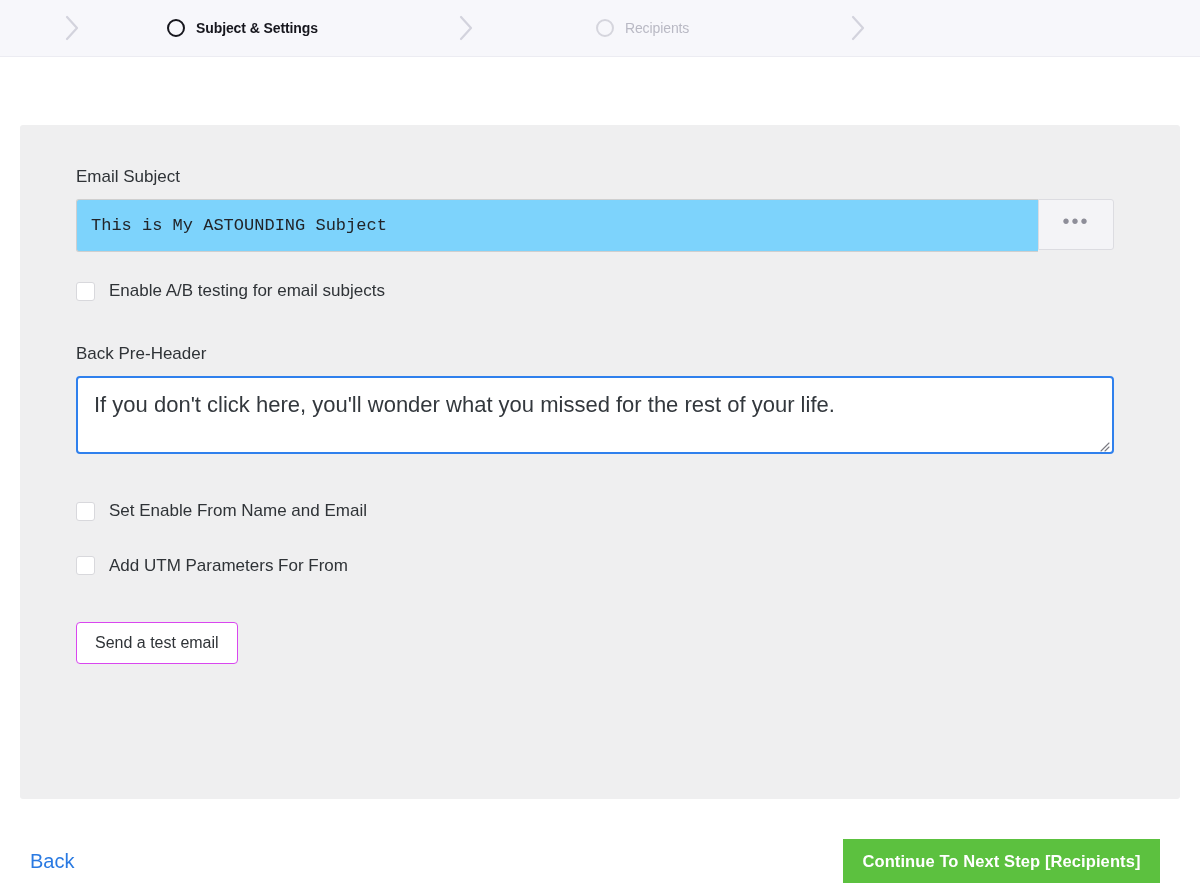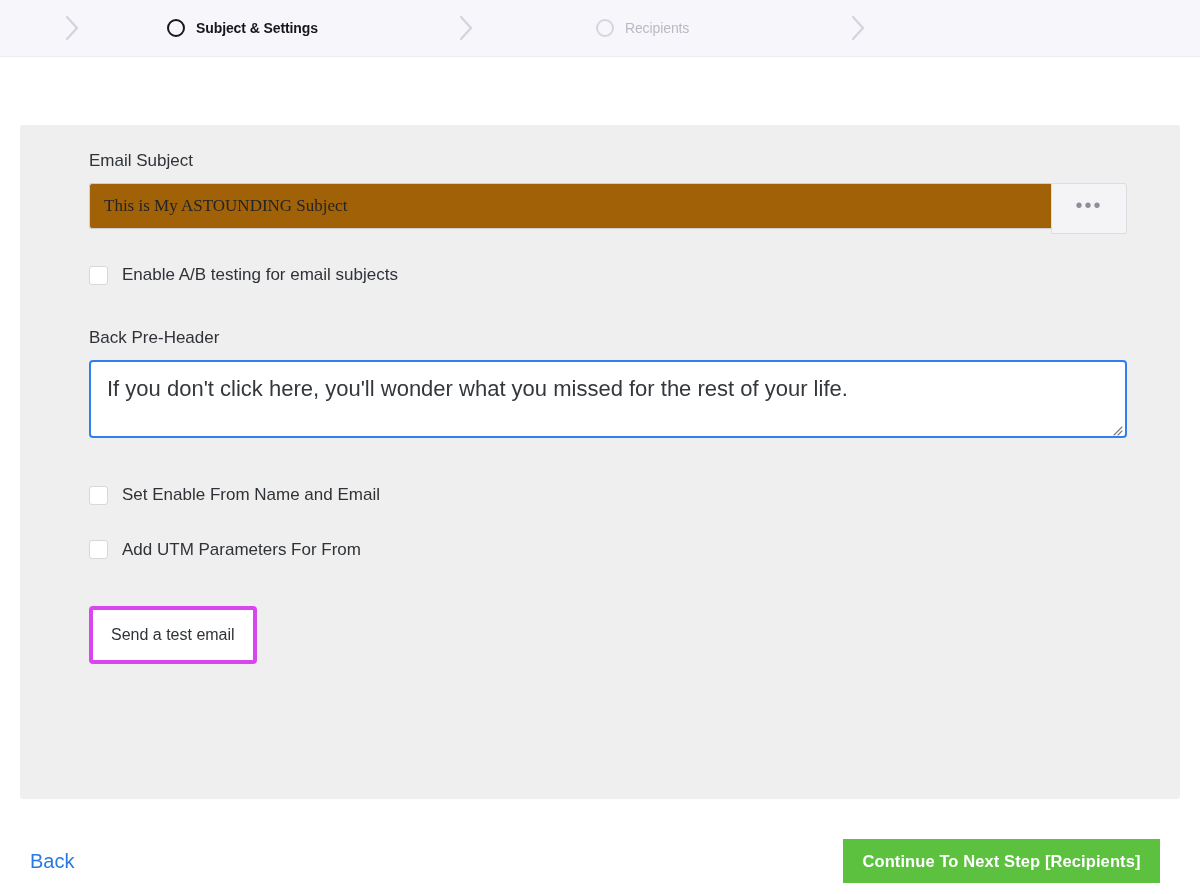--- a/index.html
+++ b/index.html
@@ -74,47 +74,46 @@
   .panel {
     position: absolute;
     left: 20px;
     top: 125px;
     width: 1160px;
     height: 674px;
     background: #efeff0;
     border-radius: 3px;
   }
   .panel-inner {
-    padding: 26px 56px 0 56px;
-    margin-left: 13px;
+    padding: 42px 56px 0 56px;
   }
 
   .field-label {
     font-size: 17px;
     color: #2f3337;
     margin: 0 0 12px 0;
     line-height: 1.2;
   }
 
   
   .subject-row {
     display: flex;
     align-items: stretch;
     width: 1038px;
     height: 51px;
     margin-bottom: 31px;
   }
   .subject-input {
     flex: 1 1 auto;
-    height: 46px;
+    height: 53px;
     border: 1px solid #cfcfcf;
     border-right: none;
     border-radius: 3px 0 0 3px;
-    background: #a16207;
-    font-family: Liberation Serif, serif;
+    background: #7dd3fc;
+    font-family: Liberation Mono, monospace;
     font-size: 17px;
     color: #222428;
     padding: 0 14px;
     outline: none;
   }
   .subject-more {
     width: 76px;
     height: 51px;
     border: 1px solid #dcdce1;
     border-radius: 0 3px 3px 0;
@@ -180,24 +179,24 @@
     bottom: 4px;
     width: 12px;
     height: 12px;
     pointer-events: none;
   }
 
   .spacer-from { height: 34px; }
 
   .test-btn {
     margin-top: 46px;
-    height: 58px;
+    height: 42px;
     padding: 0 18px;
     background: #ffffff;
-    border: 4px solid #d946ef;
+    border: 1px solid #d946ef;
     border-radius: 4px;
     font-family: "Liberation Sans", sans-serif;
     font-size: 16px;
     color: #2f3337;
     cursor: pointer;
   }
 
   
   .footer {
     position: absolute;

